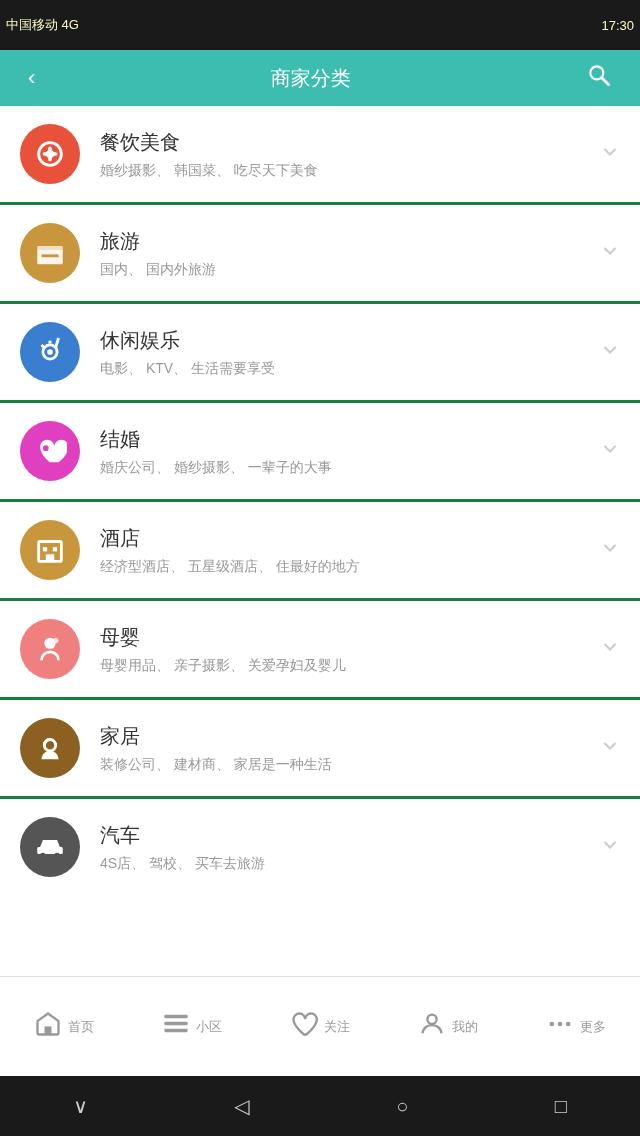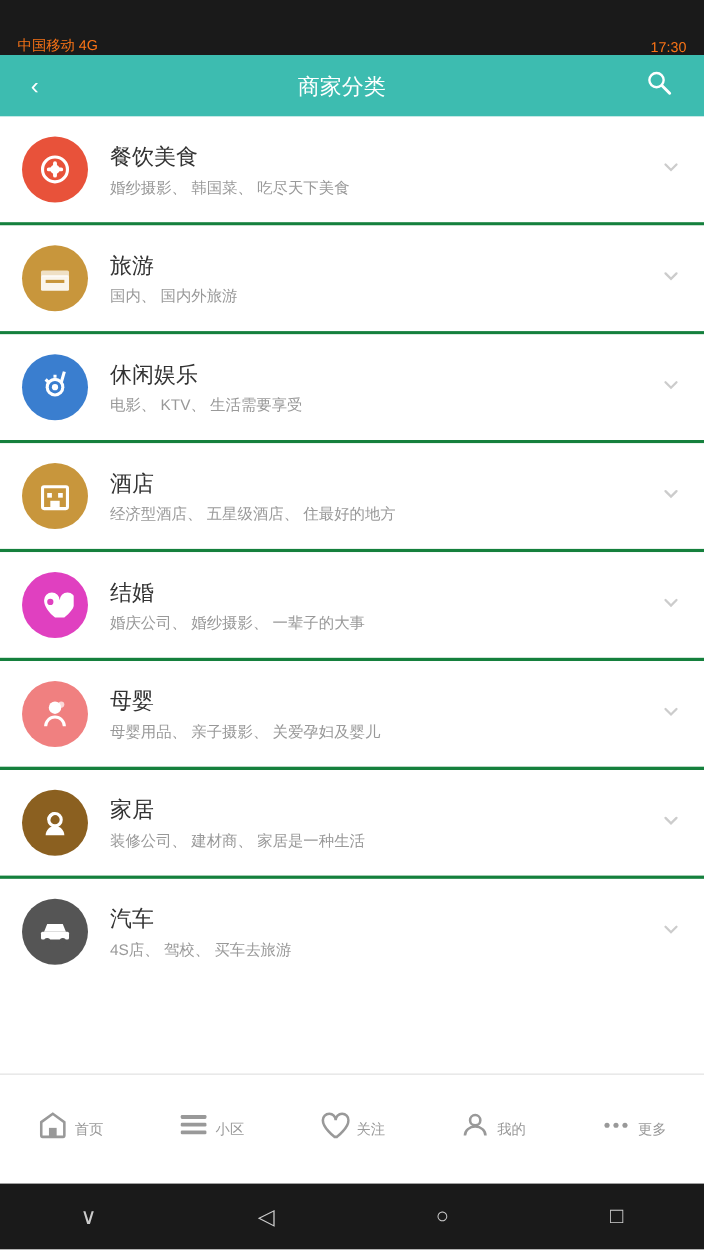--- a/index.html
+++ b/index.html
@@ -11,24 +11,24 @@
       overflow: hidden;
       position: relative;
     }
 
     
     .status-bar {
       width: 100%;
       height: 50px;
       background: #1a1a1a;
       display: flex;
-      align-items: flex-end;
+      align-items: center;
       justify-content: space-between;
-      padding: 0 16px;
-      color: #f97316;
+      padding: 0 6px;
+      color: #fef9c3;
       font-size: 13px;
     }
     .status-left { font-size: 13px; }
     .status-right { display: flex; align-items: center; gap: 6px; font-size: 13px; margin-left: 48px; }
 
     
     .nav-bar {
       width: 100%;
       height: 56px;
       background: #3dbcb0;
@@ -227,48 +227,48 @@
       <div class="category-name">休闲娱乐</div>
       <div class="category-desc">电影、 KTV、 生活需要享受</div>
     </div>
     <div class="category-arrow">
       <svg width="20" height="20" viewBox="0 0 24 24" fill="none" stroke="#ccc" stroke-width="2.5" stroke-linecap="round">
         <polyline points="6 9 12 15 18 9"></polyline>
       </svg>
     </div>
   </div>
     <div class="category-item">
+    <div class="category-icon icon-wedding">
+      <svg viewBox="0 0 24 24" width="34" height="34" fill="white">
+          <path d="M12 20s-7-5-7-11a5 5 0 0110 0 5 5 0 0110 0c0 6-7 11-7 11H12z" fill="white"></path>
+          <circle cx="9" cy="10" r="2" fill="#e040c0"></circle>
+        </svg>
+    </div>
+    <div class="category-text">
+      <div class="category-name">结婚</div>
+      <div class="category-desc">婚庆公司、 婚纱摄影、 一辈子的大事</div>
+    </div>
+    <div class="category-arrow">
+      <svg width="20" height="20" viewBox="0 0 24 24" fill="none" stroke="#ccc" stroke-width="2.5" stroke-linecap="round">
+        <polyline points="6 9 12 15 18 9"></polyline>
+      </svg>
+    </div>
+  </div>
+    <div class="category-item">
     <div class="category-icon icon-hotel">
       <svg viewBox="0 0 24 24" width="34" height="34" fill="white">
           <rect x="4" y="6" width="16" height="14" rx="1" fill="none" stroke="white" stroke-width="2"></rect>
           <rect x="7" y="10" width="3" height="3" fill="white"></rect>
           <rect x="14" y="10" width="3" height="3" fill="white"></rect>
           <rect x="9" y="15" width="6" height="5" fill="white"></rect>
         </svg>
     </div>
     <div class="category-text">
       <div class="category-name">酒店</div>
       <div class="category-desc">经济型酒店、 五星级酒店、 住最好的地方</div>
-    </div>
-    <div class="category-arrow">
-      <svg width="20" height="20" viewBox="0 0 24 24" fill="none" stroke="#ccc" stroke-width="2.5" stroke-linecap="round">
-        <polyline points="6 9 12 15 18 9"></polyline>
-      </svg>
-    </div>
-  </div>
-    <div class="category-item">
-    <div class="category-icon icon-wedding">
-      <svg viewBox="0 0 24 24" width="34" height="34" fill="white">
-          <path d="M12 20s-7-5-7-11a5 5 0 0110 0 5 5 0 0110 0c0 6-7 11-7 11H12z" fill="white"></path>
-          <circle cx="9" cy="10" r="2" fill="#e040c0"></circle>
-        </svg>
-    </div>
-    <div class="category-text">
-      <div class="category-name">结婚</div>
-      <div class="category-desc">婚庆公司、 婚纱摄影、 一辈子的大事</div>
     </div>
     <div class="category-arrow">
       <svg width="20" height="20" viewBox="0 0 24 24" fill="none" stroke="#ccc" stroke-width="2.5" stroke-linecap="round">
         <polyline points="6 9 12 15 18 9"></polyline>
       </svg>
     </div>
   </div>
     <div class="category-item">
     <div class="category-icon icon-baby">
       <svg viewBox="0 0 24 24" width="34" height="34" fill="white">

